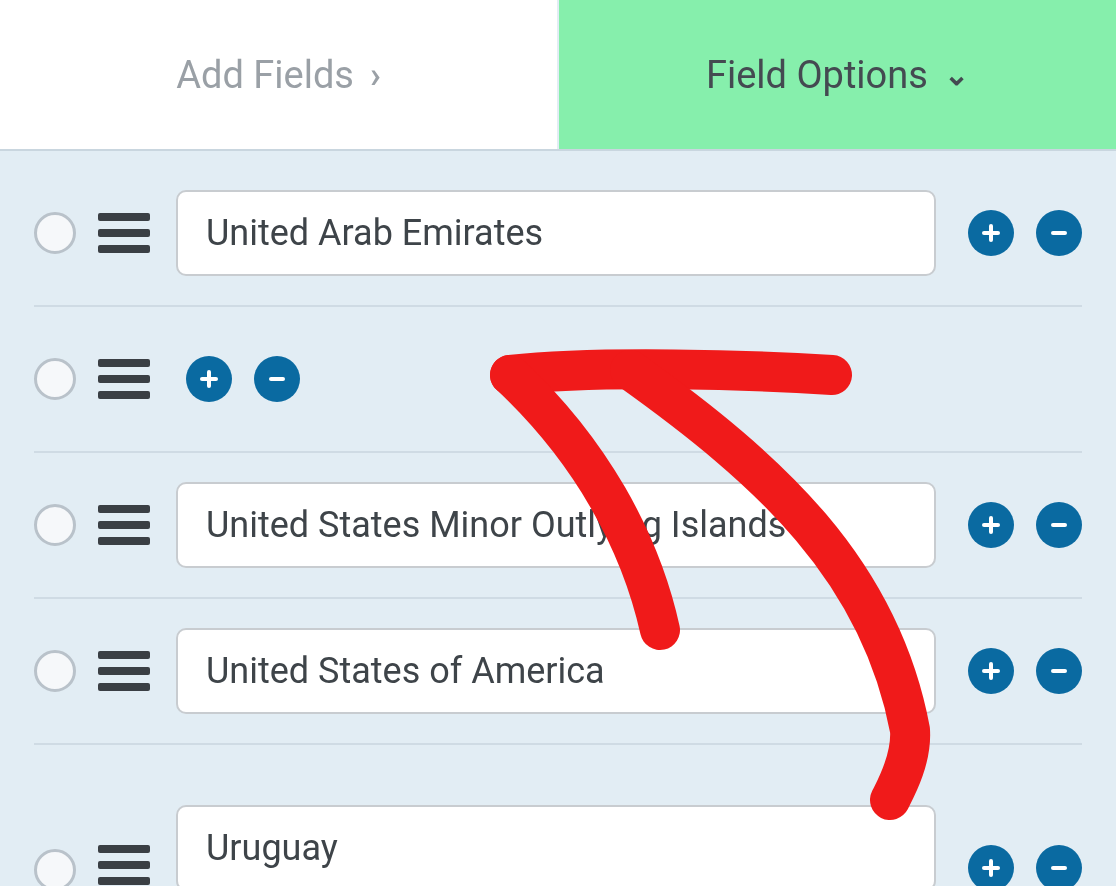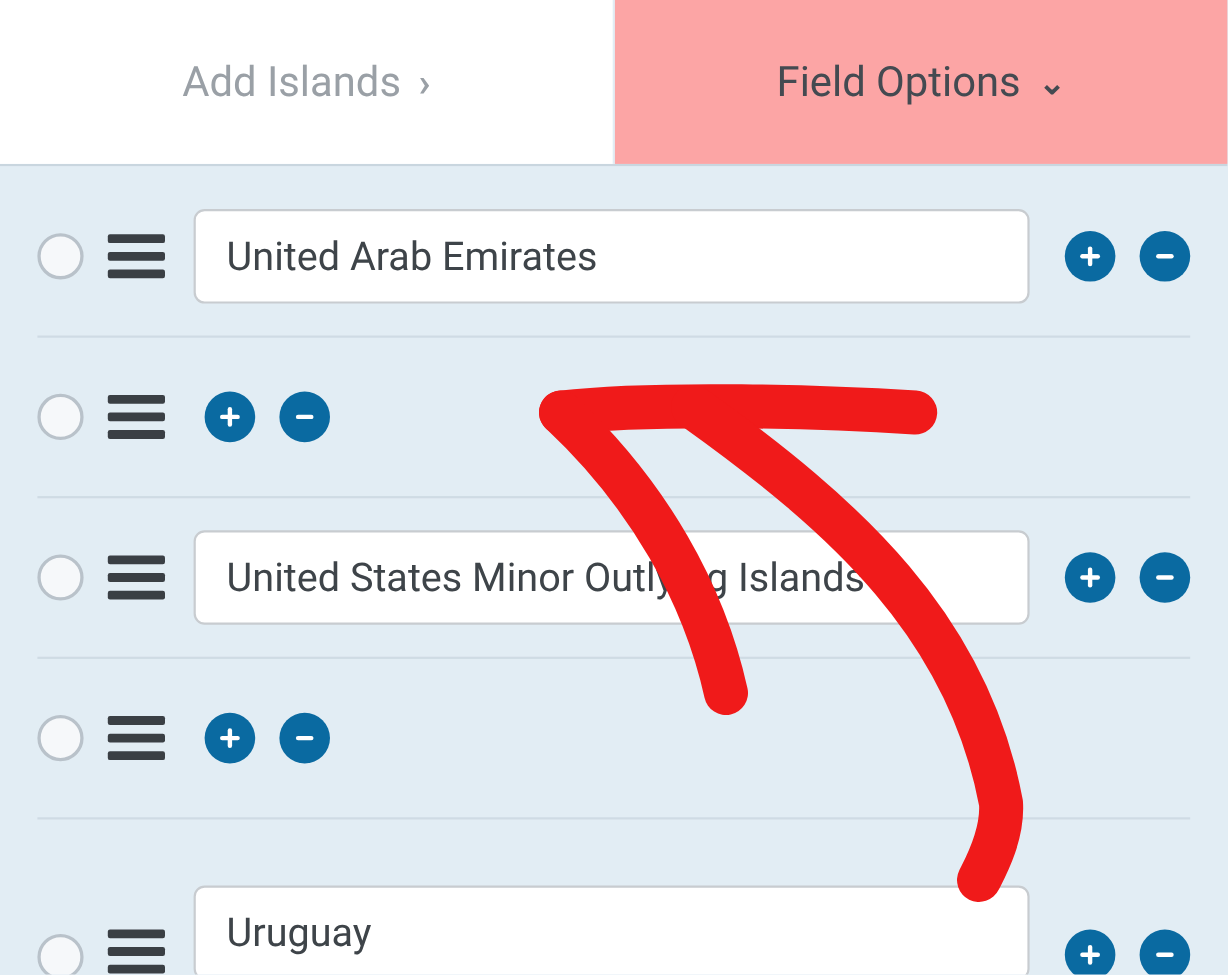--- a/index.html
+++ b/index.html
@@ -29,21 +29,21 @@
       font-size: 38px;
       color: #5e656b;
       cursor: pointer;
     }
     .tab.inactive {
       background: #ffffff;
       color: #9aa0a6;
       border-right: 2px solid #e2edf4;
     }
     .tab.active {
-      background: #fca5a5;
+      background: #86efac;
       color: #444a51;
     }
     .tab .label { }
     .chev {
       font-size: 36px;
       font-weight: 600;
       color: inherit;
     }
     .chev-down {
       font-size: 30px;
@@ -125,21 +125,21 @@
       width: 1116px;
       height: 886px;
       pointer-events: none;
     }
   </style>
 </head>
 <body>
 
 <div class="tabs">
   <div class="tab inactive">
-    <span class="label">Add Islands</span>
+    <span class="label">Add Fields</span>
     <span class="chev">›</span>
   </div>
   <div class="tab active">
     <span class="label">Field Options</span>
     <span class="chev chev-down">⌄</span>
   </div>
 </div>
 
 <div class="list">
 
@@ -205,20 +205,21 @@
     </div>
   </div>
 
   <div class="row">
     <div class="radio"></div>
     <div class="drag">
         <span></span>
         <span></span>
         <span></span>
       </div>
+    <input class="text-input" type="text" value="United States of America" style="">
     <div class="circle-btn left-gap">
       <svg width="22" height="22" viewBox="0 0 22 22">
           <rect x="9" y="2" width="4" height="18" fill="#fff" rx="2"></rect>
           <rect x="2" y="9" width="18" height="4" fill="#fff" rx="2"></rect>
         </svg>
     </div>
     <div class="circle-btn">
       <svg width="22" height="22" viewBox="0 0 22 22">
           <rect x="3" y="9" width="16" height="4" fill="#fff" rx="2"></rect>
         </svg>

